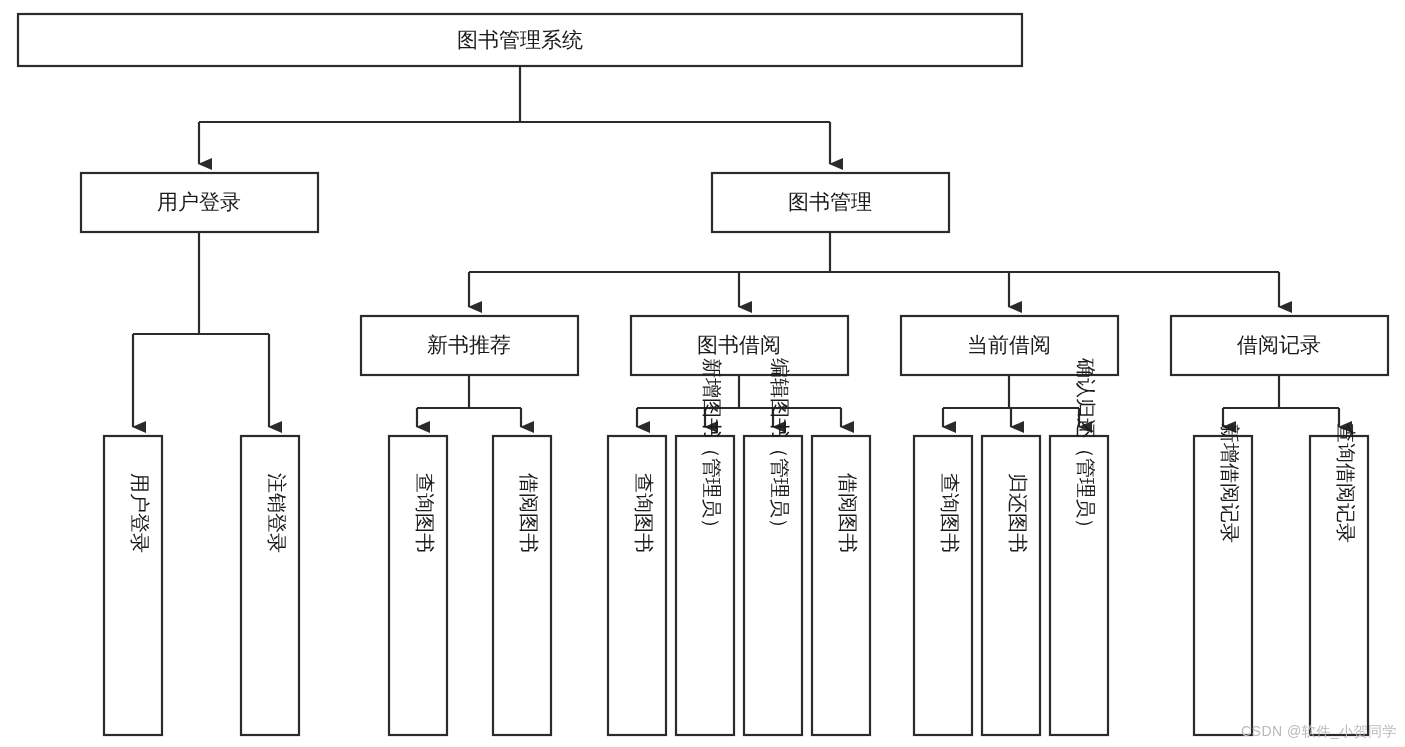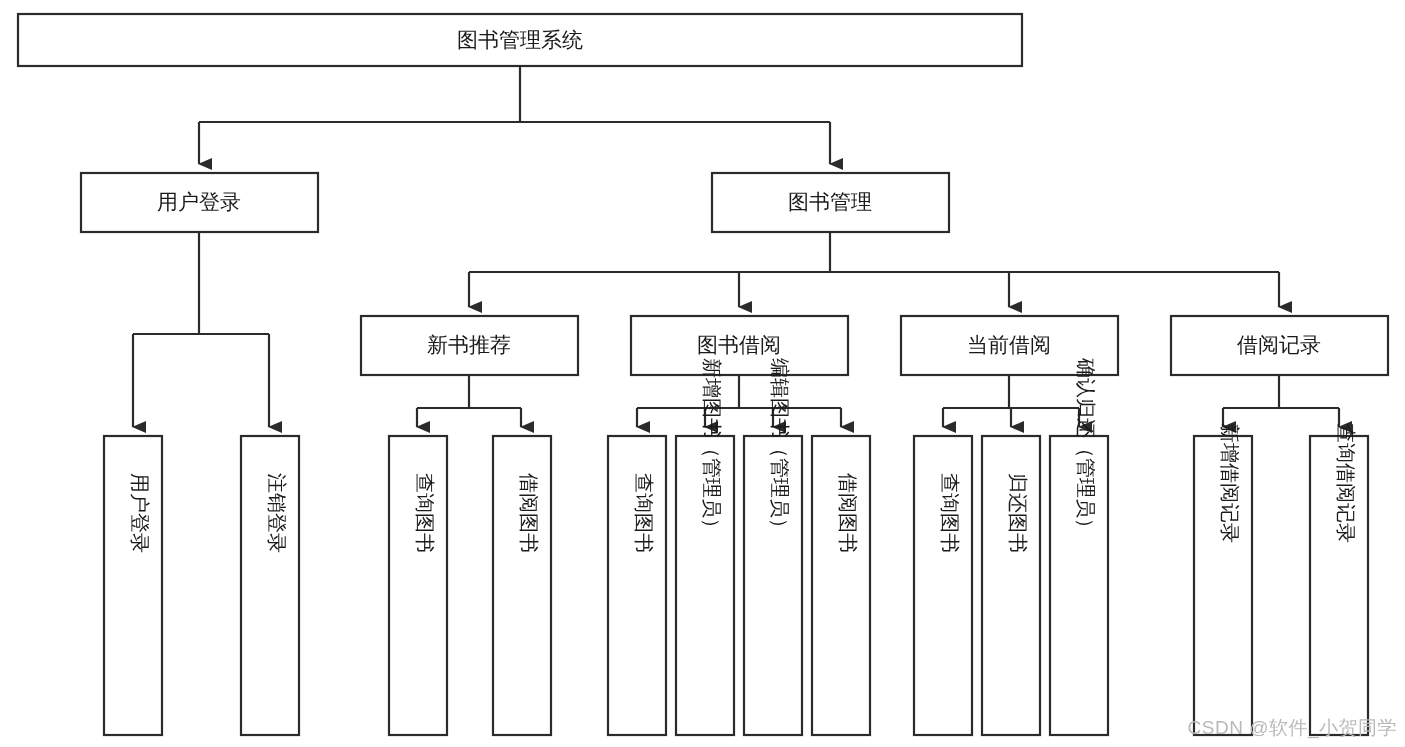--- a/index.html
+++ b/index.html
@@ -44,21 +44,21 @@
   }
   .arrow-head {
     fill: #2b2b2b;
     stroke: none;
   }
   .watermark {
     position: absolute;
     right: 8px;
     bottom: 6px;
     font-family: "Liberation Sans", "DejaVu Sans", sans-serif;
-    font-size: 19px;
+    font-size: 14px;
     color: #b9b9b9;
     letter-spacing: 0.5px;
     white-space: nowrap;
     user-select: none;
   }
 </style>
 </head>
 <body>
 
 <svg id="diagram" viewBox="0 0 1405 747" xmlns="http://www.w3.org/2000/svg">

